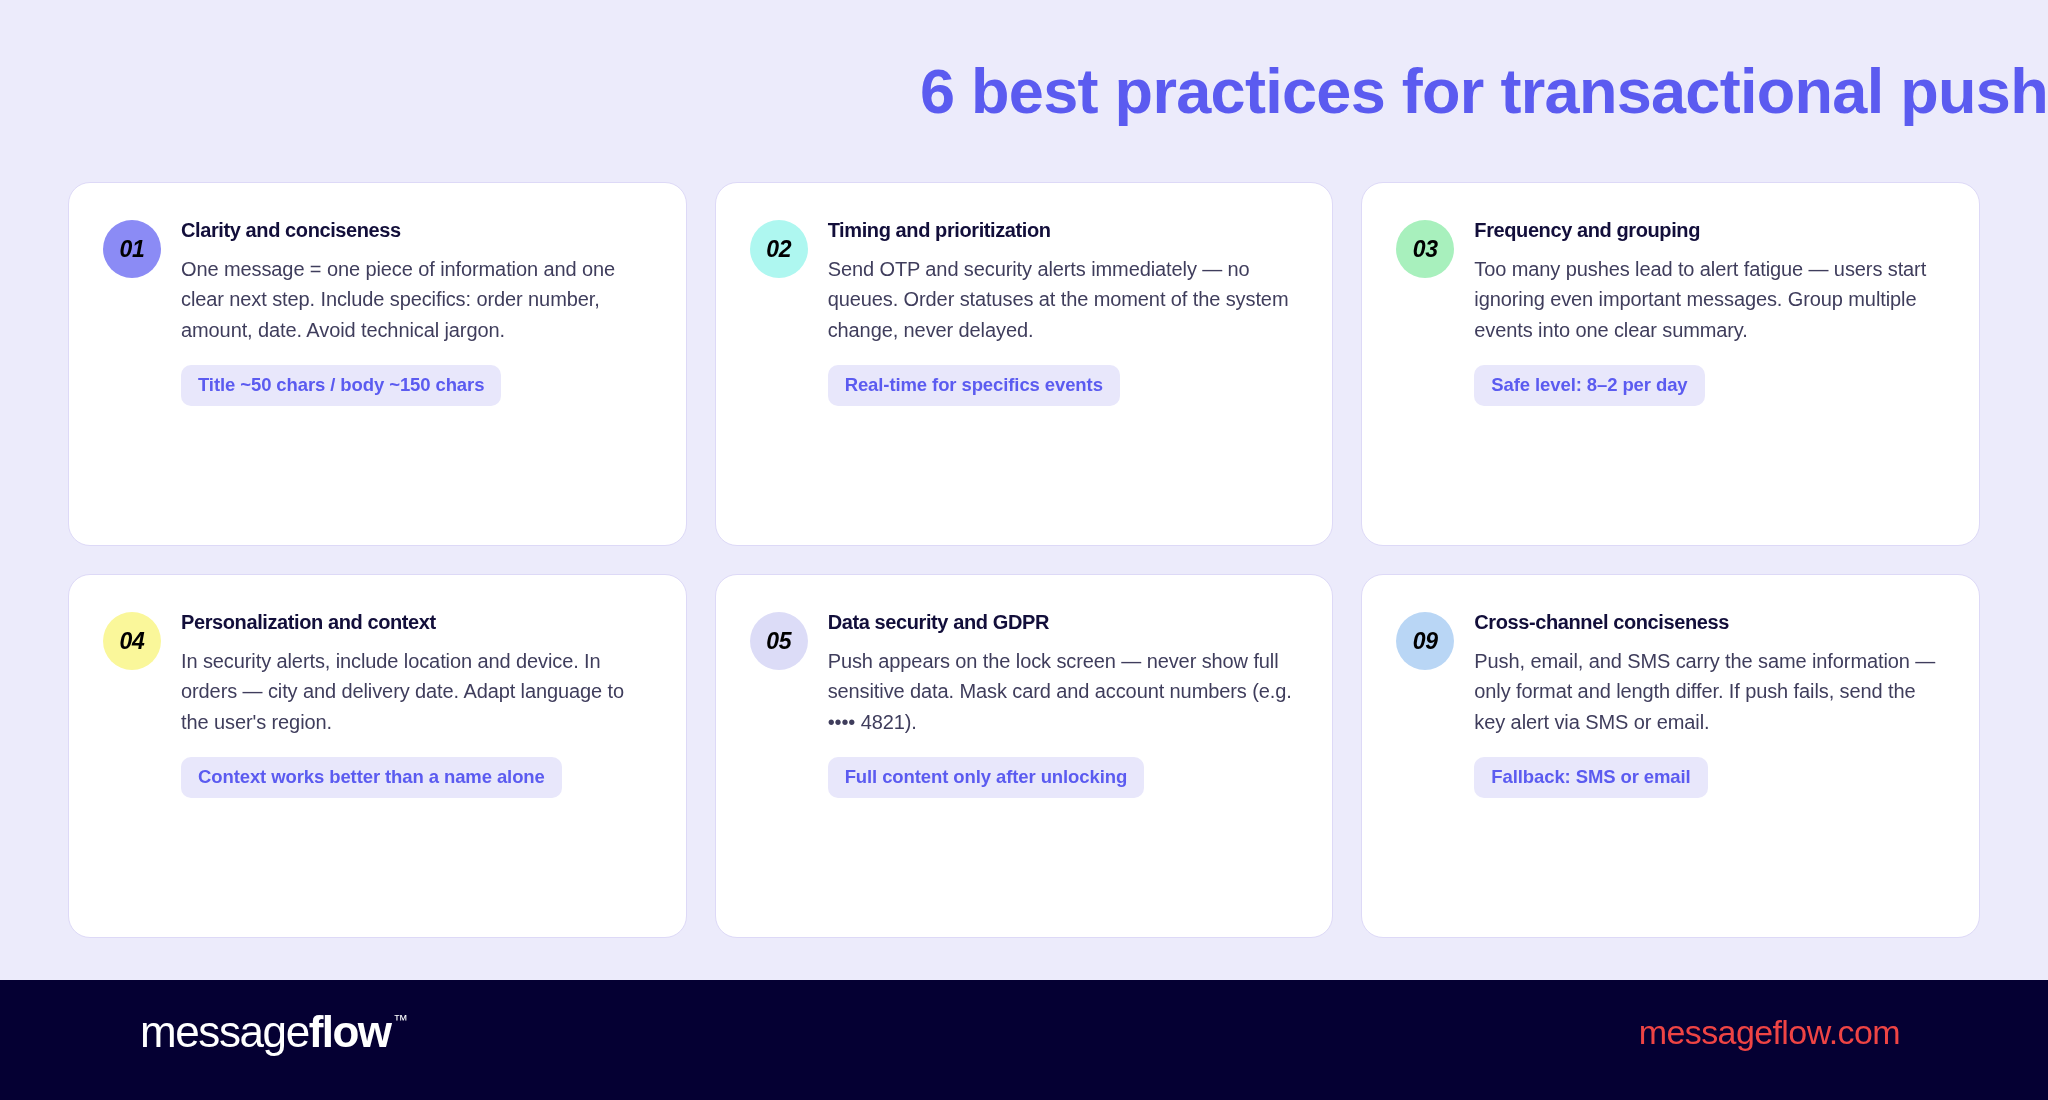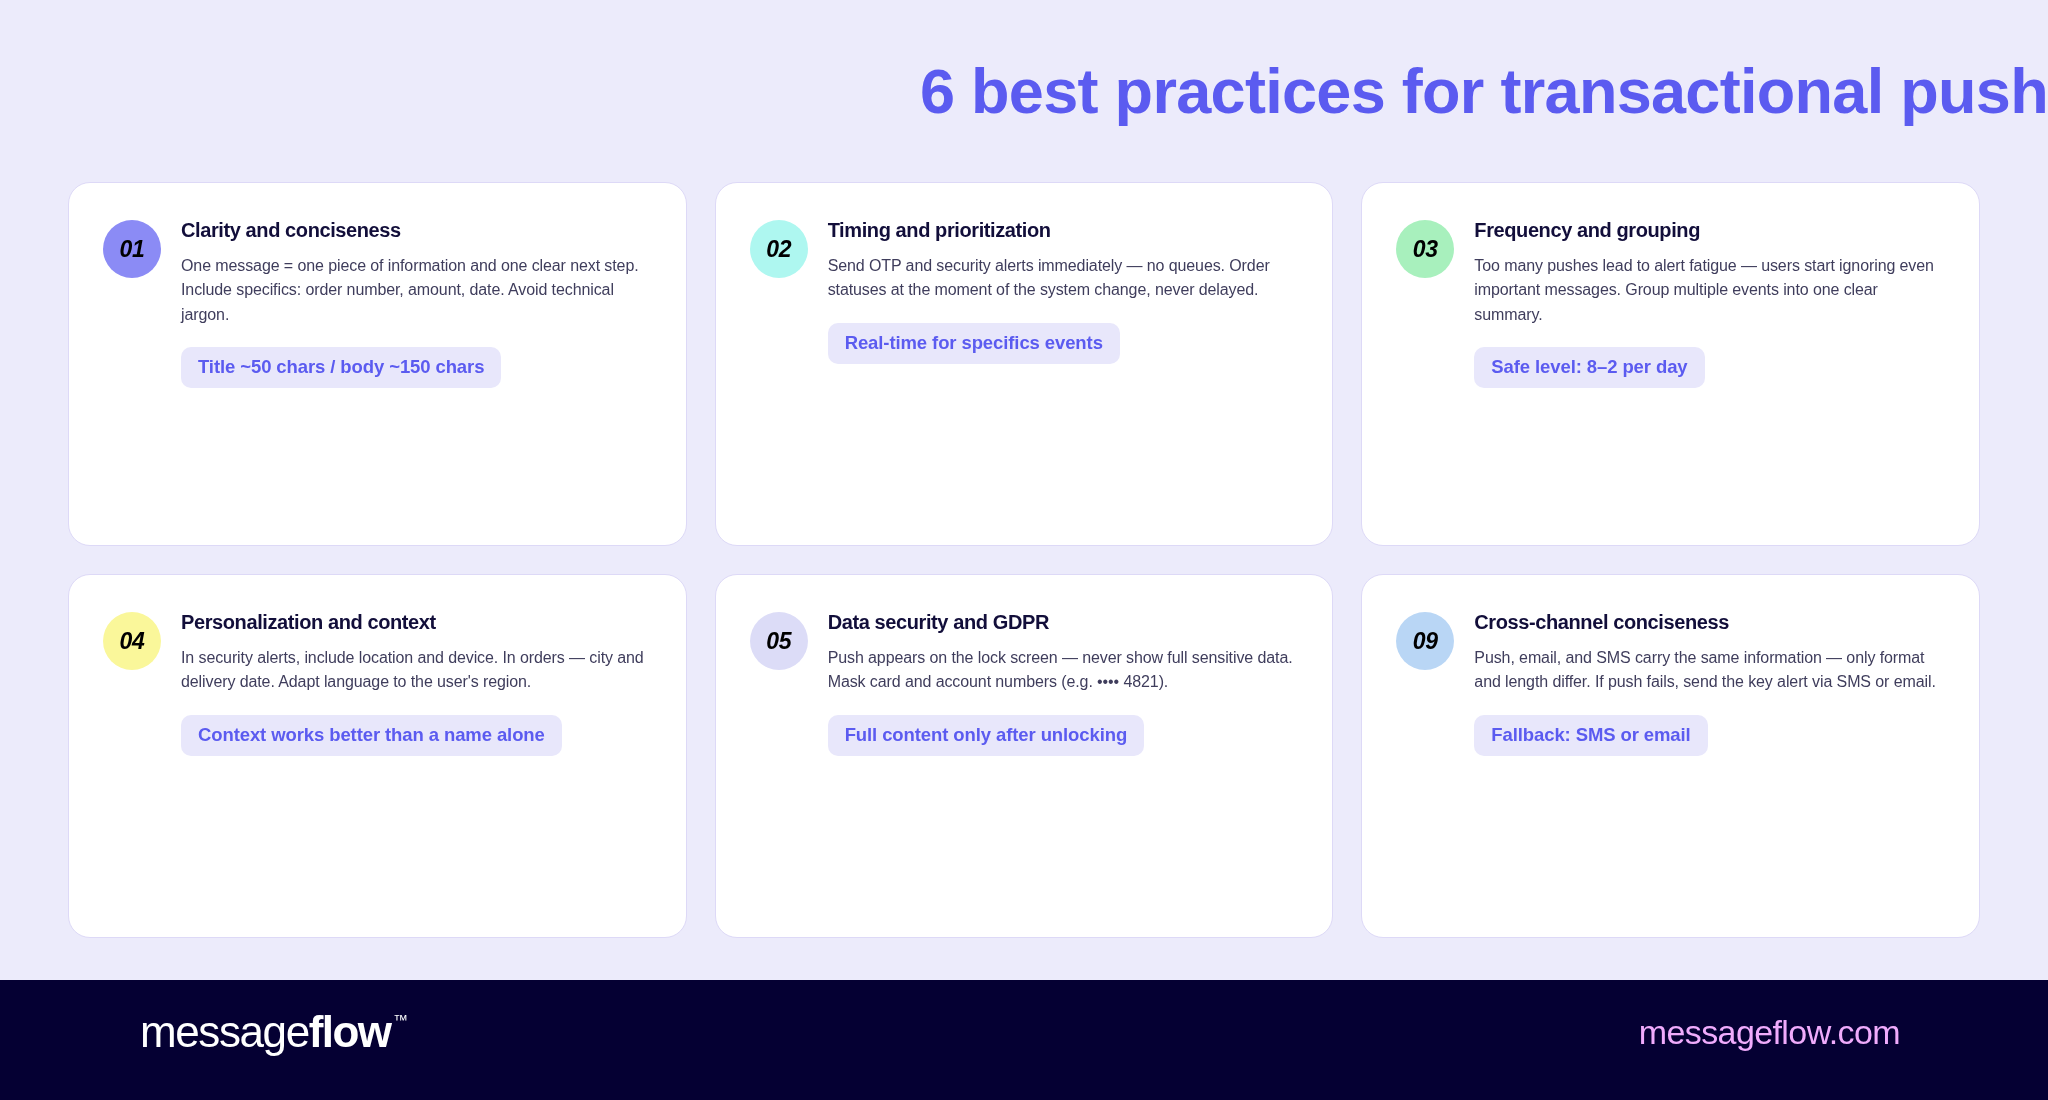--- a/index.html
+++ b/index.html
@@ -92,21 +92,21 @@
   .card-title {
     font-size: 20px;
     font-weight: 700;
     color: #120e3a;
     letter-spacing: -0.4px;
     line-height: 1.2;
     margin-bottom: 12px;
   }
 
   .card-desc {
-    font-size: 16px;
+    font-size: 20px;
     font-weight: 400;
     color: #3f3d5c;
     line-height: 1.52;
     letter-spacing: -0.1px;
   }
 
   .pill {
     display: inline-block;
     margin-top: 20px;
     background: #e8e7fb;
@@ -146,21 +146,21 @@
   .logo-tm {
     font-size: 15px;
     font-weight: 400;
     align-self: flex-start;
     margin-left: 3px;
     margin-top: 2px;
     letter-spacing: 0;
   }
 
   .footer-url {
-    color: #f0abfc;
+    color: #ef4444;
     font-size: 34px;
     font-weight: 400;
     letter-spacing: -0.6px;
   }
 </style>
 </head>
 <body>
 
 <div id="page">
 

